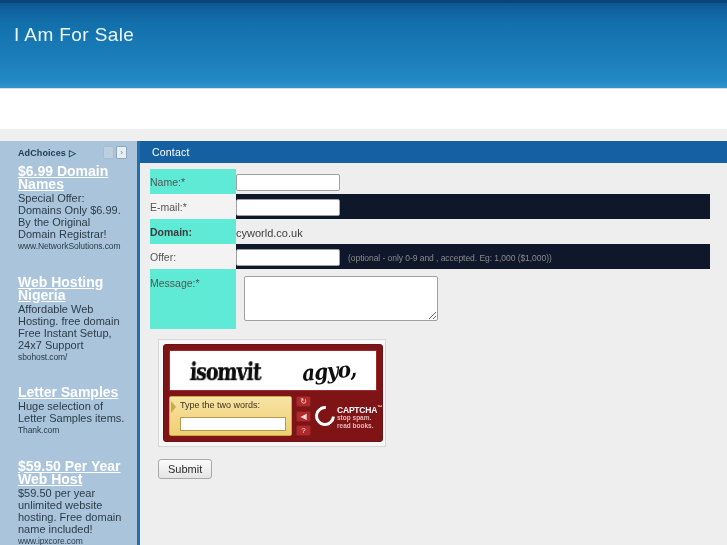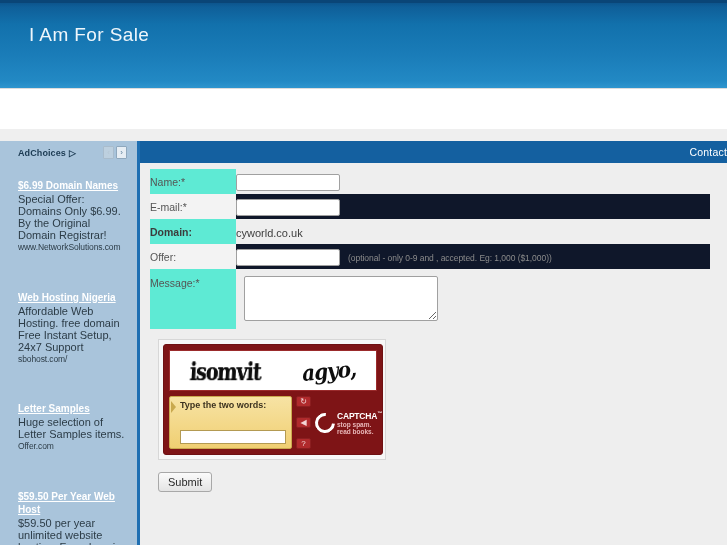--- a/index.html
+++ b/index.html
@@ -32,21 +32,21 @@
         #2289c4 92%,
         #2e95ce 100%);
     overflow: hidden;
   }
   #site-header .topline {
     position: absolute; top:0; left:0; right:0; height:3px;
     background:#0a4577;
   }
   #site-title {
     position: absolute;
-    left: 29px;
+    left: 14px;
     top: 24px;
     font-size: 19px;
     color: #eef6fb;
     letter-spacing: .4px;
     font-weight: 400;
   }
   #header-white-band {
     width: 727px; height: 41px;
     background:#ffffff;
     border-top:1px solid #dcdcdc;
@@ -107,29 +107,28 @@
     line-height: 11px;
     text-align: center;
     color: #ffffff;
     border-radius: 1px;
   }
   .ad-nav-btn.active { color:#5b7e9b; background:#e7eef4; border-color:#8fa8bd; }
   .ad-nav-btn.dim { color:#b6c6d4; background:#bdd0df; border-color:#a9bccc; }
 
   .ad-block { padding: 2px 8px 0 18px; }
   .ad-title {
-    font-size: 10px;
+    font-size: 14px;
     font-weight: bold;
     color: #ffffff;
     text-decoration: underline;
     line-height: 13px;
     display: block;
     margin-bottom: 1px;
     cursor: pointer;
-    margin-top: 14px;
   }
   .ad-desc {
     font-size: 11px;
     color: #2c3c47;
     line-height: 12px;
     margin: 0;
   }
   .ad-url {
     font-size: 8.5px;
     color: #2c3c47;
@@ -148,21 +147,20 @@
   }
   #contact-bar {
     height: 22px;
     background: #1460a0;
     color: #ffffff;
     font-size: 10.5px;
     display: flex;
     align-items: center;
     padding-left: 12px;
     letter-spacing: .2px;
-    justify-content: flex-end;
   }
   #intro-text {
     font-size: 11px;
     color: #4a4a4a;
     line-height: 15px;
     padding: 14px 18px 6px 10px;
     max-width: 572px;
   }
 
   
@@ -276,22 +274,22 @@
     position: absolute;
     left: 1px; top: 4px;
     width: 0; height: 0;
     border-left: 5px solid #c9a94e;
     border-top: 6px solid transparent;
     border-bottom: 6px solid transparent;
   }
   #captcha-prompt {
     font-size: 9px;
     color: #3d3320;
-    font-weight: bold;
-    margin-bottom: 16px;
+    font-weight: normal;
+    margin-bottom: 3px;
   }
   #captcha-input {
     width: 100%;
     height: 14px;
     border: 1px solid #b39a52;
     background: #ffffff;
     font-size: 10px;
     padding: 0 2px;
     font-family: "Liberation Sans", sans-serif;
     outline: none;
@@ -391,21 +389,21 @@
     <div class="ad-block">
       <span class="ad-title">Web Hosting Nigeria</span>
       <p class="ad-desc">Affordable Web Hosting. free domain Free Instant Setup, 24x7 Support</p>
       <p class="ad-url">sbohost.com/</p>
     </div>
     <div class="ad-spacer"></div>
 
     <div class="ad-block">
       <span class="ad-title">Letter Samples</span>
       <p class="ad-desc">Huge selection of Letter Samples items.</p>
-      <p class="ad-url">Offer.com</p>
+      <p class="ad-url">Thank.com</p>
     </div>
     <div class="ad-spacer"></div>
 
     <div class="ad-block">
       <span class="ad-title">$59.50 Per Year Web Host</span>
       <p class="ad-desc">$59.50 per year unlimited website hosting. Free domain name included!</p>
       <p class="ad-url">www.ipxcore.com</p>
     </div>
 
   </div>

